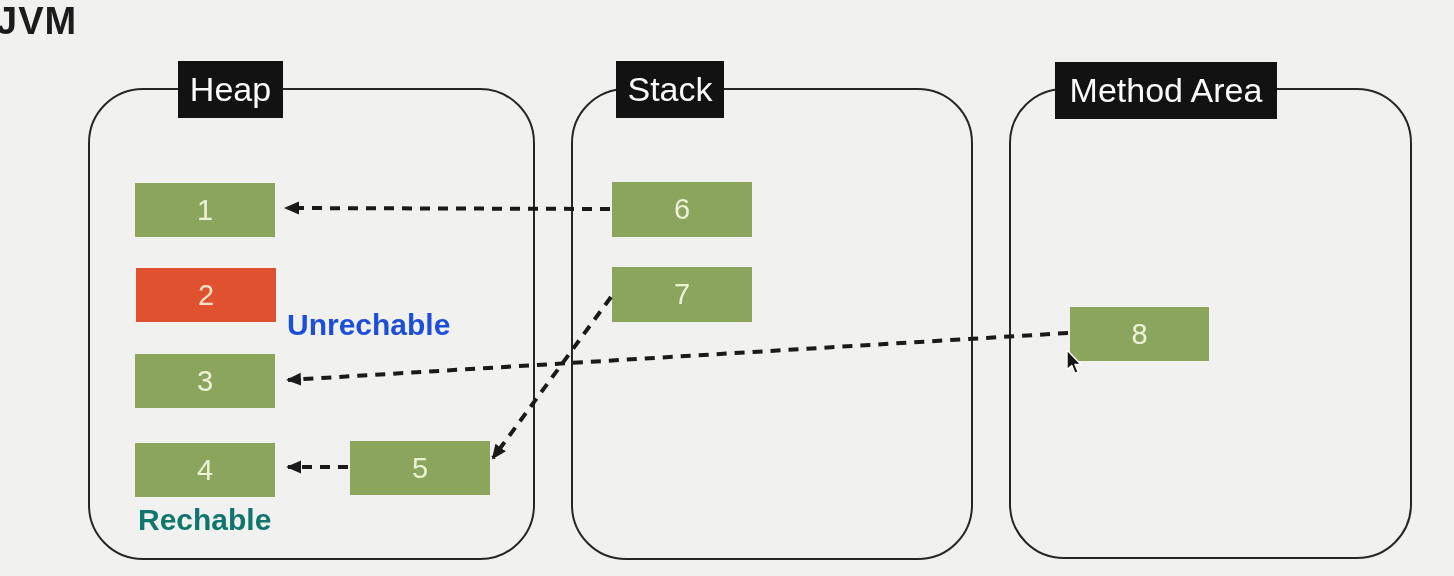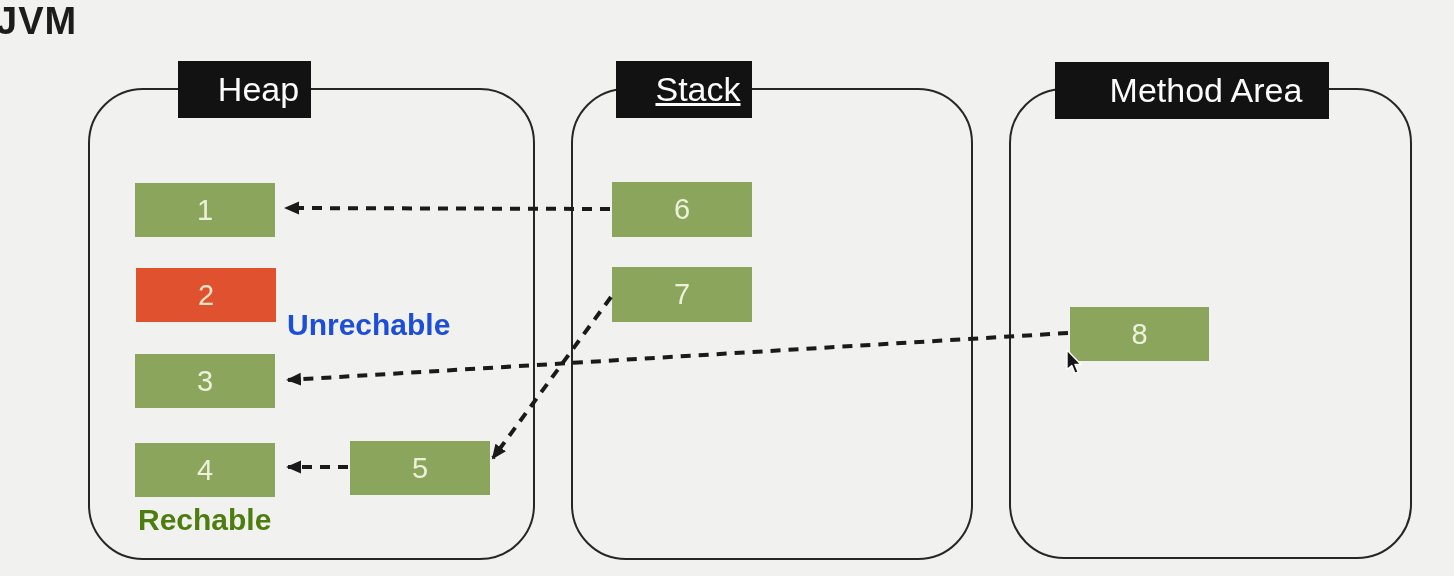--- a/index.html
+++ b/index.html
@@ -23,25 +23,24 @@
   }
   .region-heap   { left: 88px;  top: 88px; width: 443px; height: 468px; }
   .region-stack  { left: 571px; top: 88px; width: 398px; height: 468px; }
   .region-method { left: 1009px; top: 88px; width: 399px; height: 467px; }
   .region-label {
     position: absolute;
     background: #121212; color: #fbfbfb;
     font-size: 34px; line-height: 57px; height: 57px;
     text-align: center;
     z-index: 3;
-    padding-left: 28px;
   }
   .label-heap   { left: 178px;  top: 61px; width: 105px; }
-  .label-stack  { left: 616px;  top: 61px; width: 108px; text-decoration: underline; }
-  .label-method { left: 1055px; top: 62px; width: 246px; }
+  .label-stack  { left: 616px;  top: 61px; width: 108px; }
+  .label-method { left: 1055px; top: 62px; width: 222px; }
   .mem-box {
     position: absolute;
     display: flex; align-items: center; justify-content: center;
     font-size: 29px;
     z-index: 2;
   }
   .annotation {
     position: absolute;
     font-size: 30px; font-weight: bold;
     z-index: 2;
@@ -76,21 +75,21 @@
     <div class="mem-box" style="left: 136px; top: 268px; width: 140px; height: 54px; background: rgb(224, 81, 47); color: rgb(242, 227, 199);">2</div>
     <div class="mem-box" style="left: 135px; top: 354px; width: 140px; height: 54px; background: rgb(139, 165, 92); color: rgb(236, 242, 217);">3</div>
     <div class="mem-box" style="left: 135px; top: 443px; width: 140px; height: 54px; background: rgb(139, 165, 92); color: rgb(236, 242, 217);">4</div>
     <div class="mem-box" style="left: 350px; top: 441px; width: 140px; height: 54px; background: rgb(139, 165, 92); color: rgb(236, 242, 217);">5</div>
     <div class="mem-box" style="left: 612px; top: 182px; width: 140px; height: 55px; background: rgb(139, 165, 92); color: rgb(236, 242, 217);">6</div>
     <div class="mem-box" style="left: 612px; top: 267px; width: 140px; height: 55px; background: rgb(139, 165, 92); color: rgb(236, 242, 217);">7</div>
     <div class="mem-box" style="left: 1070px; top: 307px; width: 139px; height: 54px; background: rgb(139, 165, 92); color: rgb(236, 242, 217);">8</div>
   </div>
 <div id="annotation-layer">
     <div class="annotation" style="left: 287px; top: 308px; color: #1d4ed8;">Unrechable</div>
-    <div class="annotation" style="left: 138px; top: 503px; color: #4d7c0f;">Rechable</div>
+    <div class="annotation" style="left: 138px; top: 503px; color: #0f766e;">Rechable</div>
   </div>
 
 <svg id="arrow-layer">
   <defs>
     <marker id="arrowhead" markerUnits="userSpaceOnUse" markerWidth="17" markerHeight="15" refX="13" refY="6.5" orient="auto">
       <path d="M0,0 L15,6.5 L0,13 Z" fill="#1a1a1a"></path>
     </marker>
   </defs>
 <line x1="610" y1="209" x2="286" y2="208" stroke="#1a1a1a" stroke-width="4" stroke-dasharray="10 8" marker-end="url(#arrowhead)"></line>
     <line x1="611" y1="297" x2="493" y2="458" stroke="#1a1a1a" stroke-width="4" stroke-dasharray="10 8" marker-end="url(#arrowhead)"></line>

